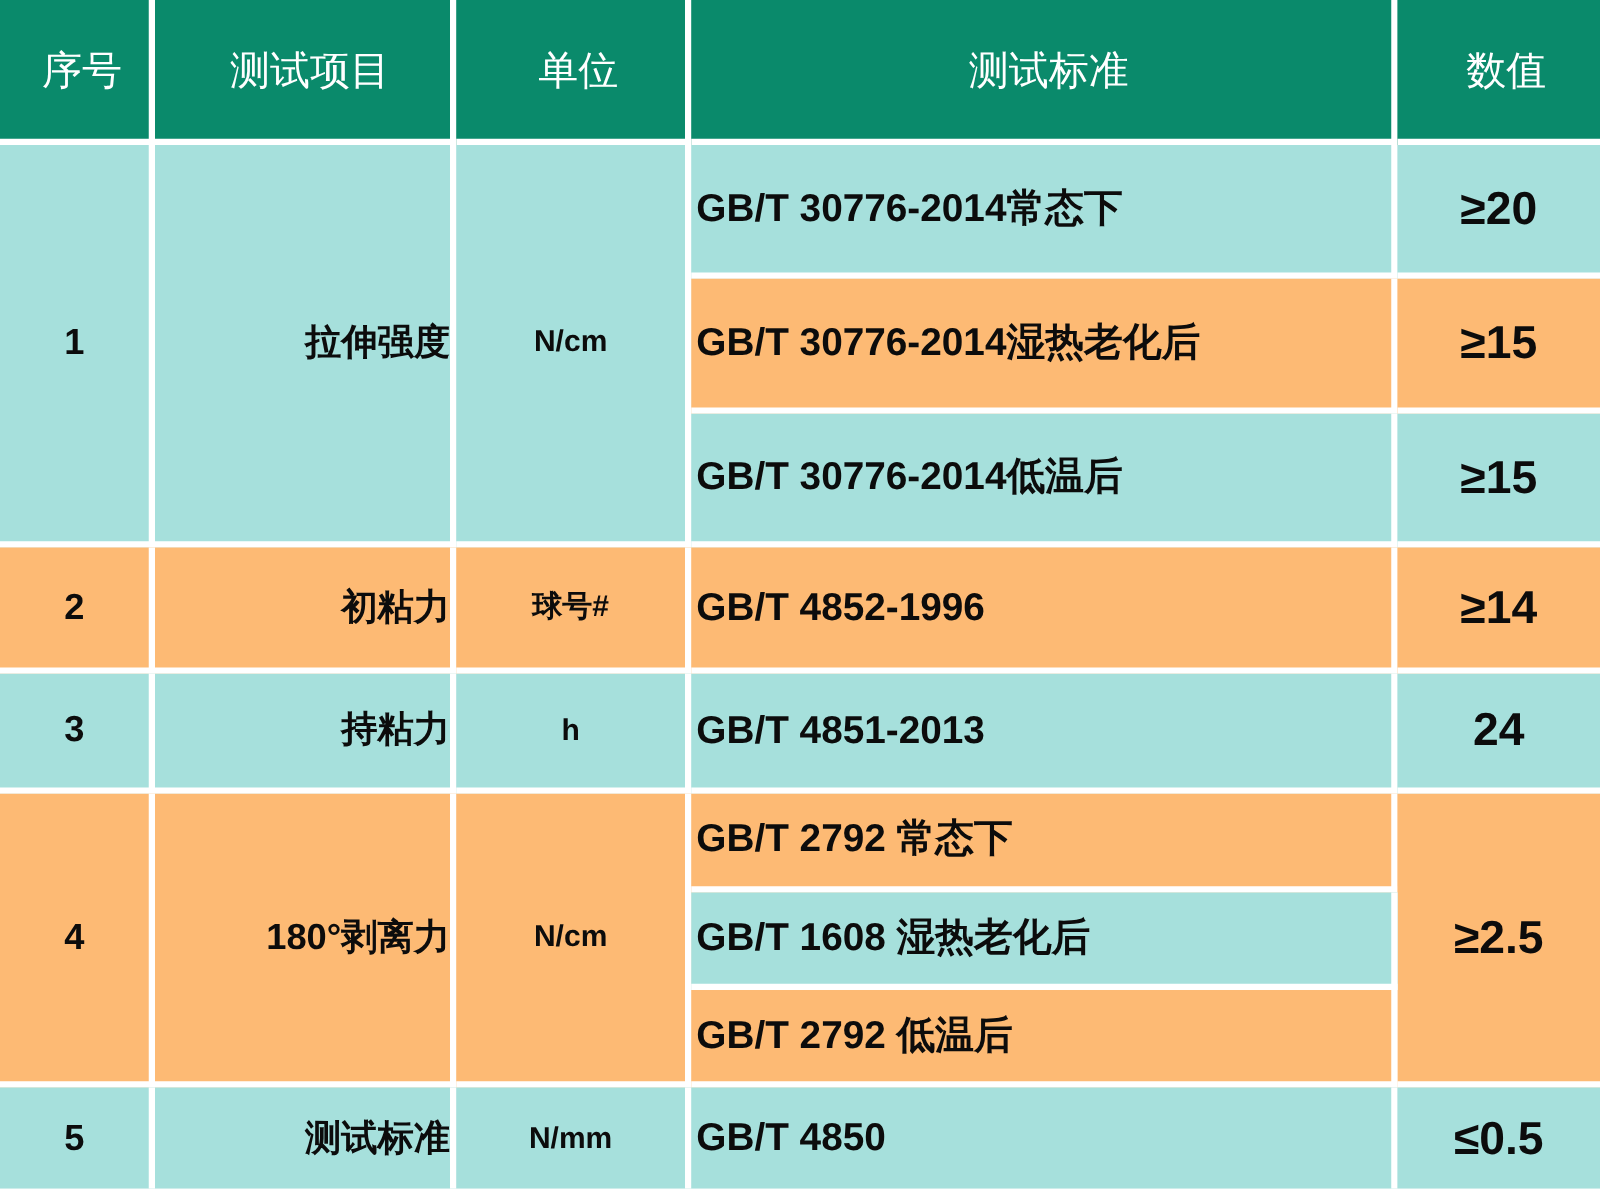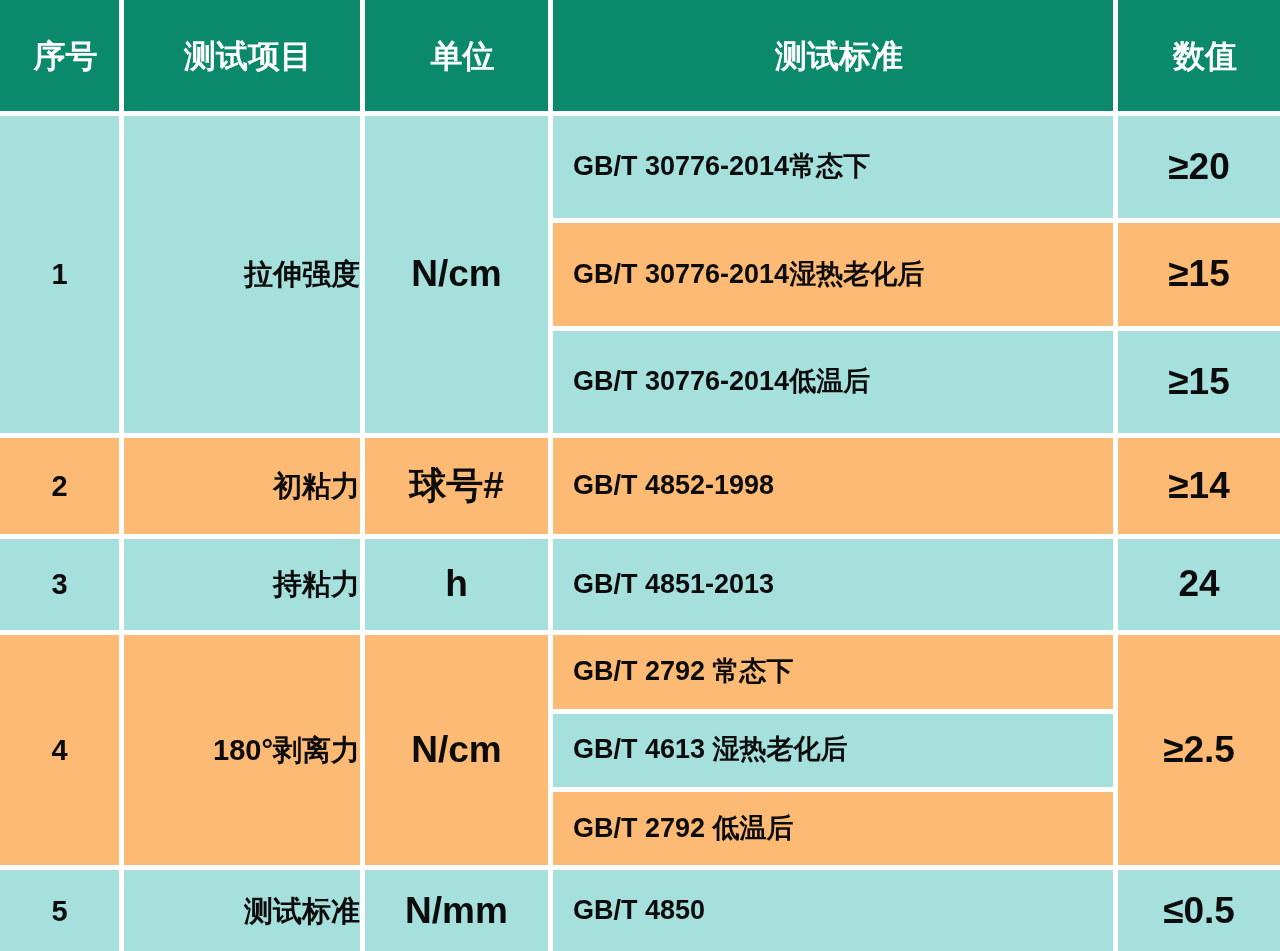--- a/index.html
+++ b/index.html
@@ -43,38 +43,38 @@
     box-sizing: border-box;
     line-height: 1.25;
   }
   td.last-col, th.last-col { border-right: none; }
   tr.last-row td { border-bottom: none; }
 
   thead th {
     background: #0a8a6b;
     color: #ffffff;
     font-size: 32px;
-    font-weight: 700;
+    font-weight: 400;
     height: 116px;
     padding-left: 12px;
   }
 
   .bg-teal  { background: #a6e0dc; }
   .bg-cyan  { background: #fdba74; }
 
   td.std-cell {
     text-align: left;
-    padding-left: 20px;
+    padding-left: 4px;
     font-weight: 700;
-    font-size: 27px;
+    font-size: 31px;
   }
 
   .cell-no   { font-size: 29px; }
   .cell-item { font-size: 29px; text-align: right; }
-  .cell-unit { font-size: 37px; }
+  .cell-unit { font-size: 24px; }
   .cell-val  { font-size: 37px; }
 </style>
 </head>
 <body>
 
 <table class="spec-table">
   <colgroup>
     <col class="c-no">
       <col class="c-item">
       <col class="c-unit">
@@ -107,41 +107,41 @@
     </tr>
     <tr style="height: 104px;">
       <td class="bg-teal std-cell">GB/T 30776-2014低温后</td>
       <td class="bg-teal cell-val last-col">≥15</td>
     </tr>
 
     <tr style="height: 98px;">
       <td class="bg-cyan cell-no">2</td>
       <td class="bg-cyan cell-item">初粘力</td>
       <td class="bg-cyan cell-unit">球号#</td>
-      <td class="bg-cyan std-cell">GB/T 4852-1998</td>
+      <td class="bg-cyan std-cell">GB/T 4852-1996</td>
       <td class="bg-cyan cell-val last-col">≥14</td>
     </tr>
 
     <tr style="height: 93px;">
       <td class="bg-teal cell-no">3</td>
       <td class="bg-teal cell-item">持粘力</td>
       <td class="bg-teal cell-unit">h</td>
       <td class="bg-teal std-cell">GB/T 4851-2013</td>
       <td class="bg-teal cell-val last-col">24</td>
     </tr>
 
     <tr style="height: 76px;">
       <td class="bg-cyan cell-no" rowspan="3">4</td>
       <td class="bg-cyan cell-item" rowspan="3">180°剥离力</td>
       <td class="bg-cyan cell-unit" rowspan="3">N/cm</td>
       <td class="bg-cyan std-cell">GB/T 2792 常态下</td>
       <td class="bg-cyan cell-val last-col" rowspan="3">≥2.5</td>
     </tr>
     <tr style="height: 76px;">
-      <td class="bg-teal std-cell">GB/T 4613 湿热老化后</td>
+      <td class="bg-teal std-cell">GB/T 1608 湿热老化后</td>
     </tr>
     <tr style="height: 76px;">
       <td class="bg-cyan std-cell">GB/T 2792 低温后</td>
     </tr>
 
     <tr class="last-row" style="height: 78px;">
       <td class="bg-teal cell-no">5</td>
       <td class="bg-teal cell-item">测试标准</td>
       <td class="bg-teal cell-unit">N/mm</td>
       <td class="bg-teal std-cell">GB/T 4850</td>

